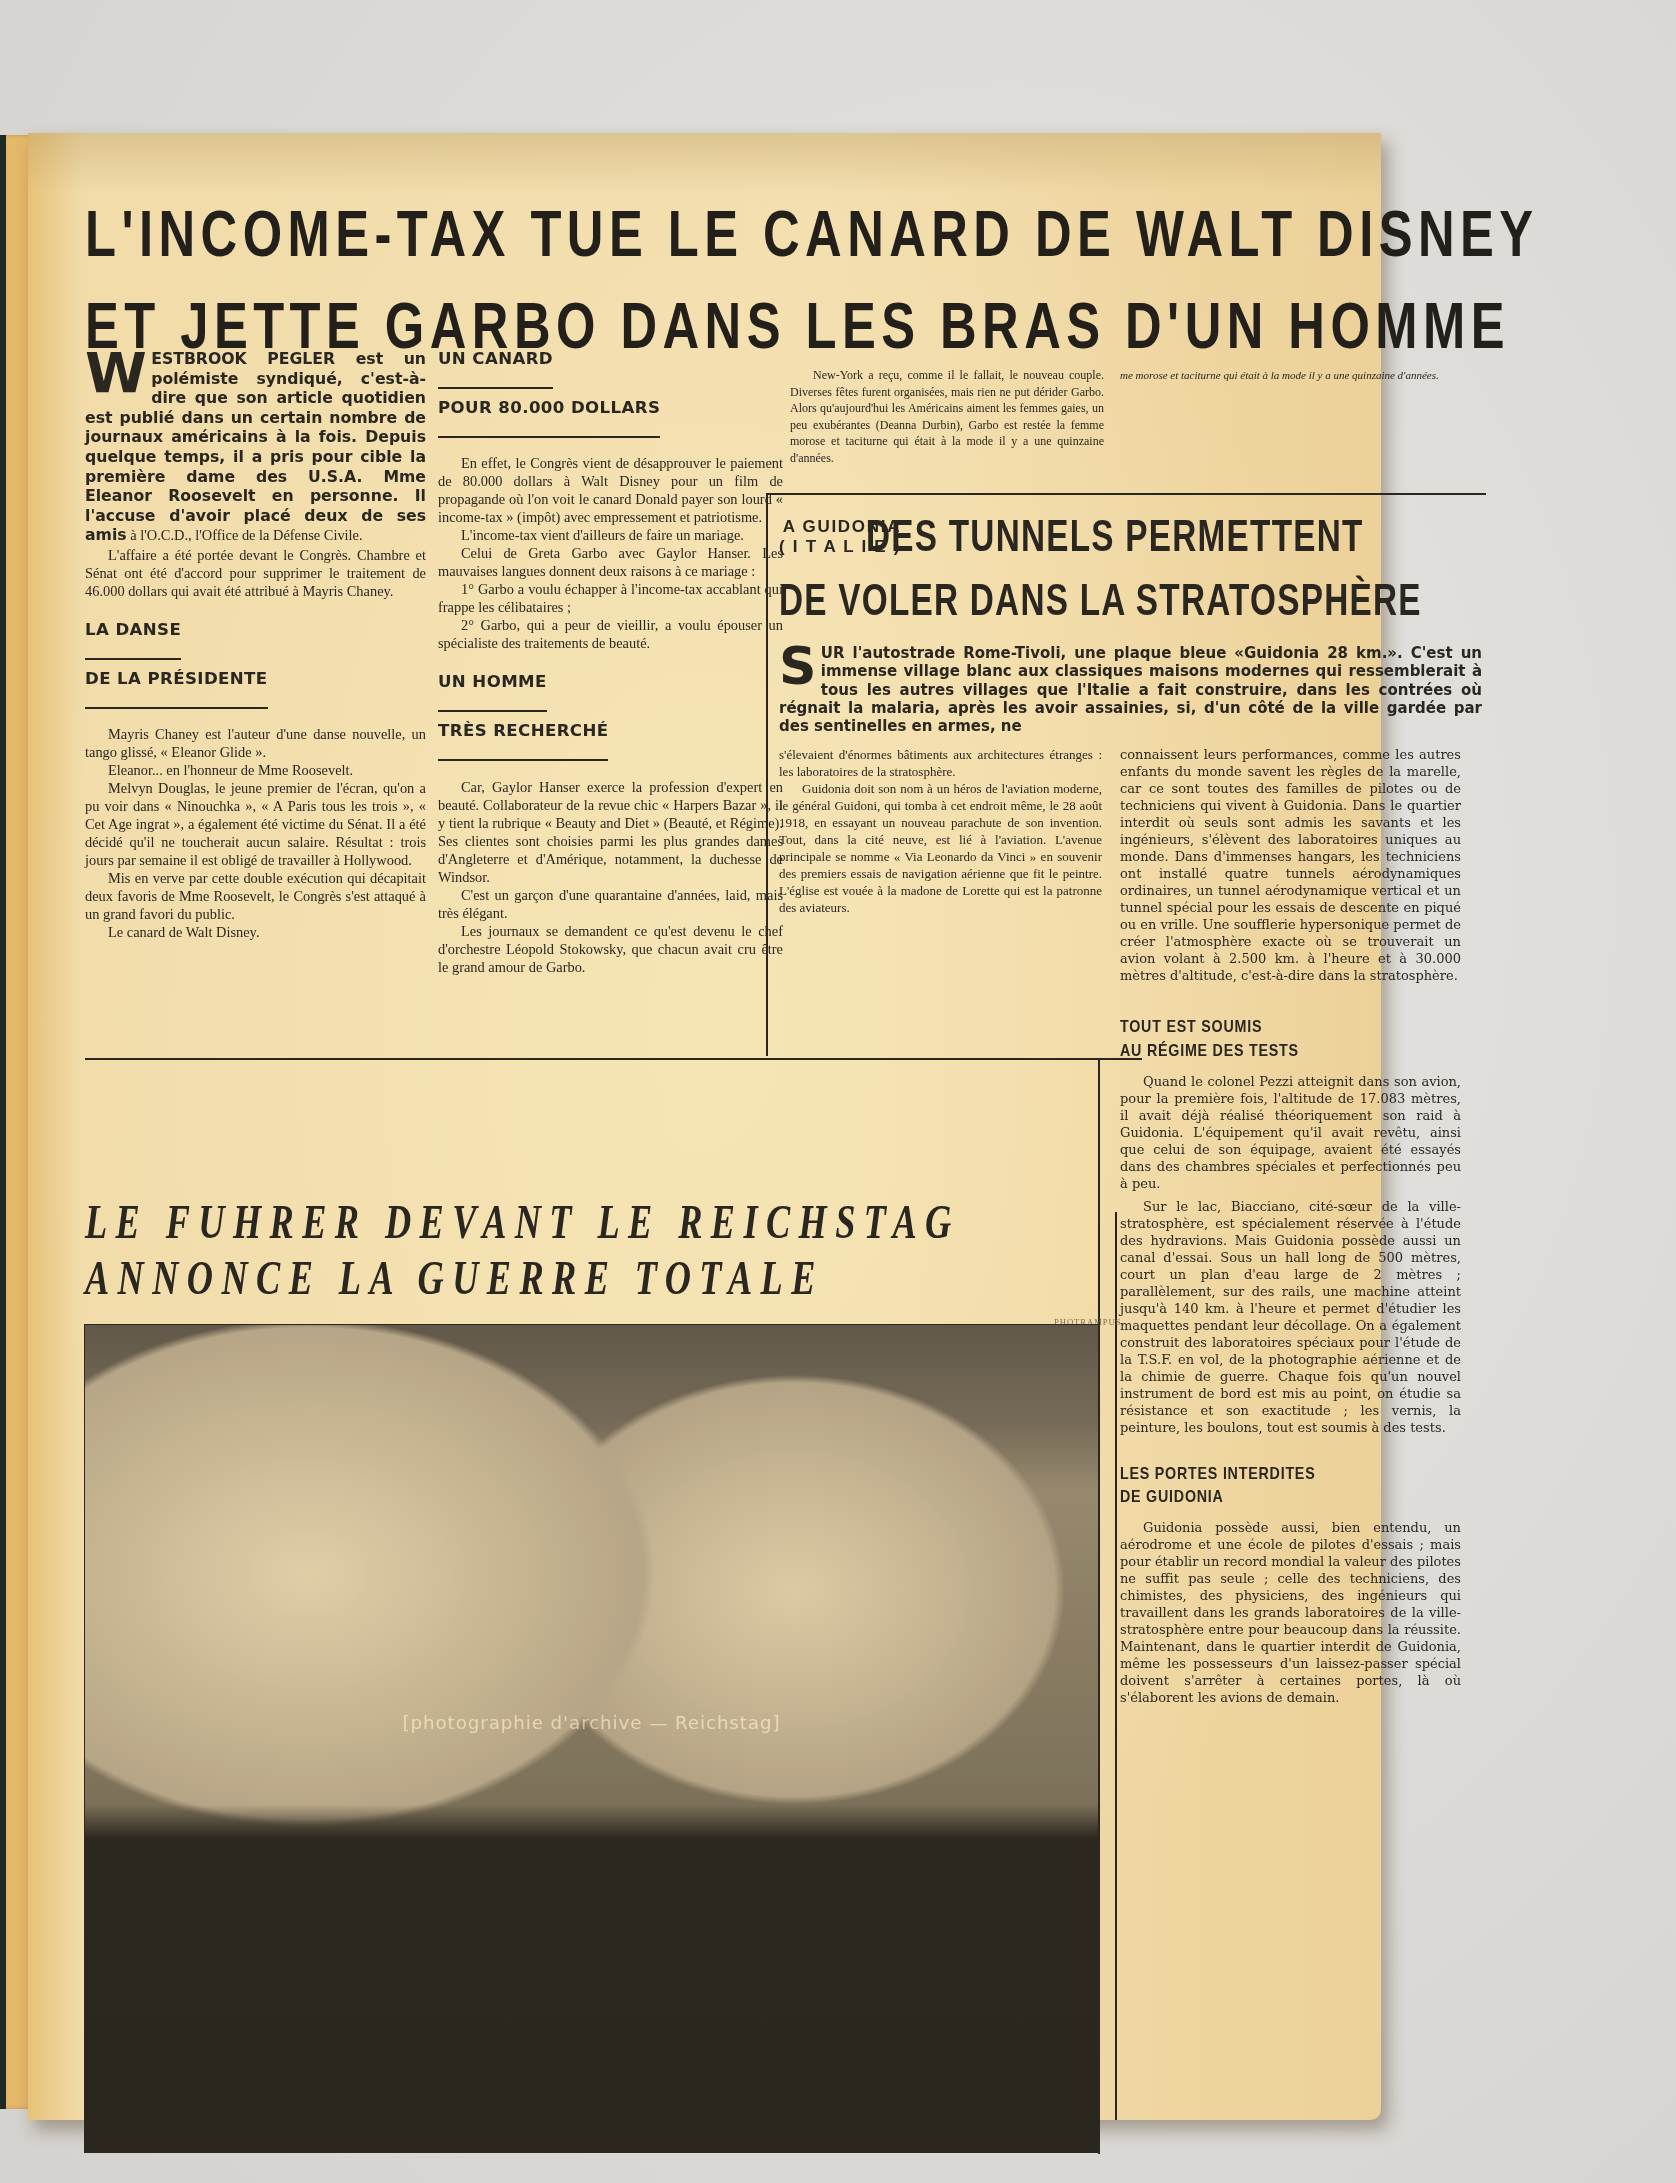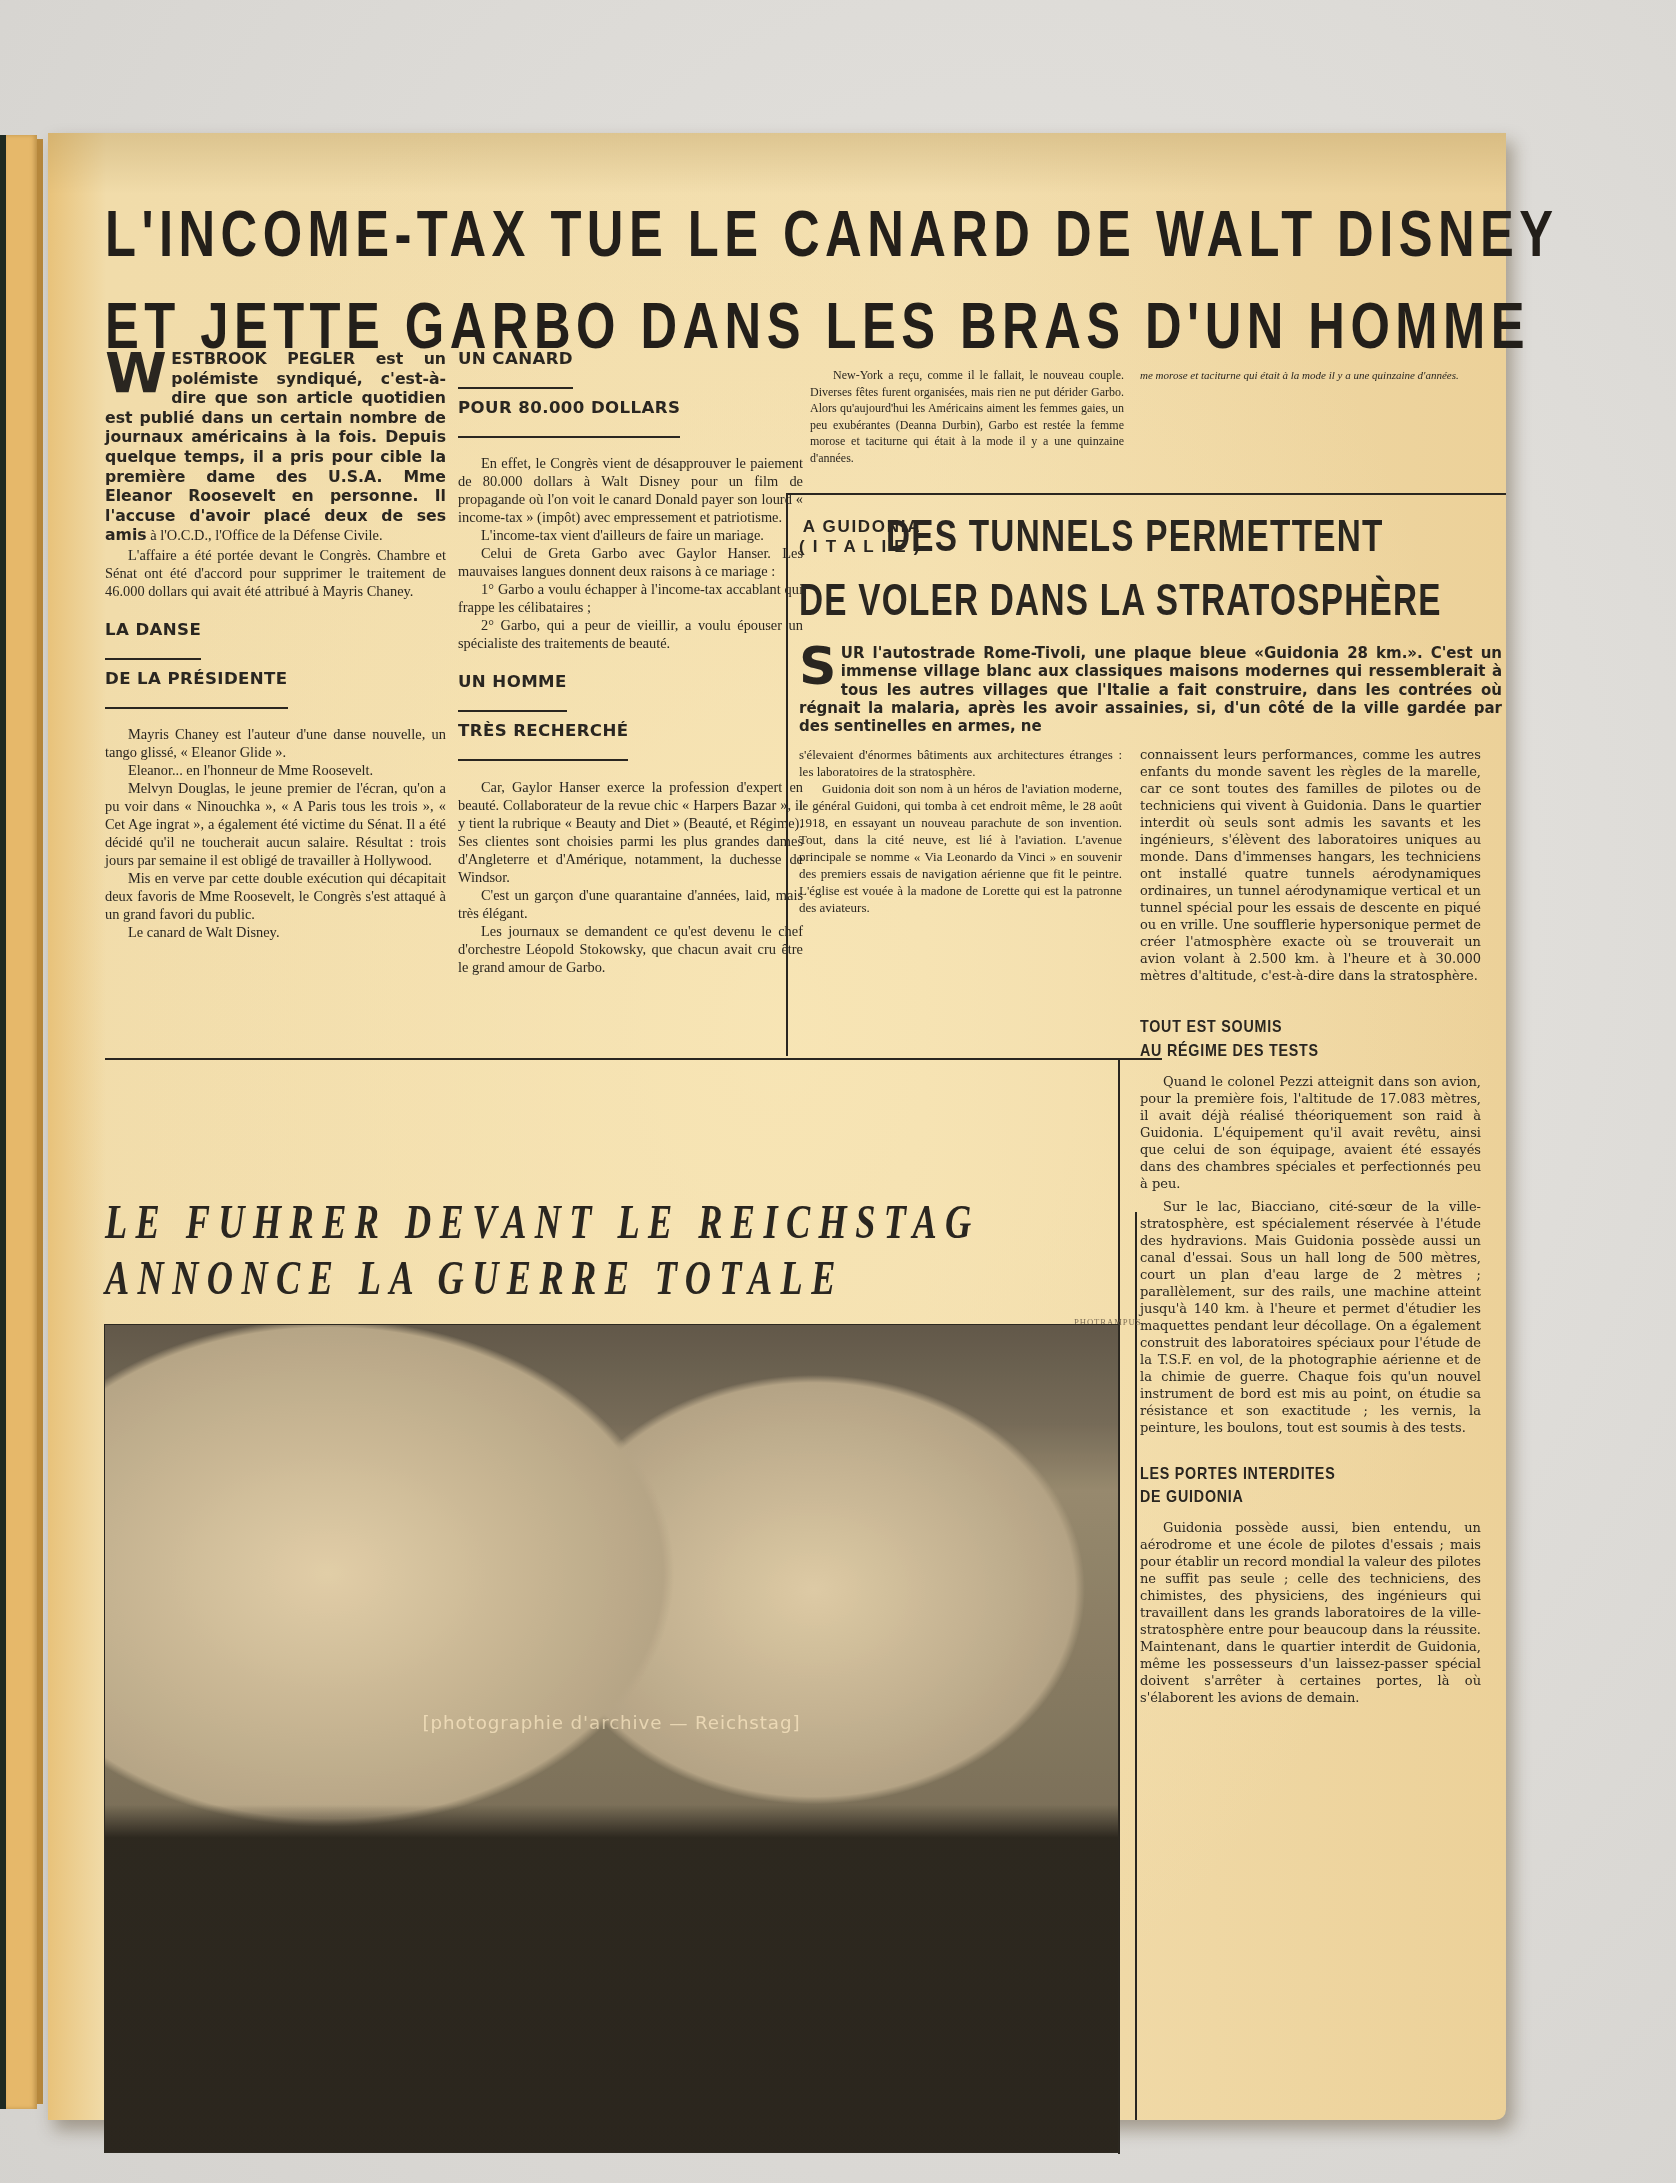--- a/index.html
+++ b/index.html
@@ -10,21 +10,21 @@
       font-family: "Liberation Serif", "DejaVu Serif", serif;
       color: #2a2620;
     }
     
     .spine-dark { position: absolute; left: 0; top: 135px; width: 6.1px; height: 1974px; background: #1f2a22; }
     .spine-page { position: absolute; left: 6.1px; top: 135px; width: 31px; height: 1974px; background: #e6b86a;
       box-shadow: inset -2.6px 0 4.4px rgba(120,80,20,.35); }
     .spine-gap { position: absolute; left: 37px; top: 139px; width: 6.1px; height: 1965px; background: #b8893d; }
 
     .page {
-      position: absolute; left: 48px; top: 133px; width: 1458px; height: 1987px;
+      position: absolute; left: 28px; top: 133px; width: 1353px; height: 1987px;
       background: #efd9a4;
       background-image:
         radial-gradient(ellipse at 50% 45%, rgba(248,230,182,.85) 0%, rgba(232,200,130,.0) 70%),
         linear-gradient(90deg, #e8c27a 0%, #f1dcaa 4%, #f2ddad 60%, #ecd199 100%);
       border-radius: 0 0 10.5px 0;
       box-shadow: 6.1px 9.6px 17.5px rgba(60,40,10,.35);
     }
     .page::before { 
       content: ""; position: absolute; left: 0; top: 0; right: 0; height: 61px;
       background: linear-gradient(180deg, rgba(180,150,90,.35), rgba(0,0,0,0));

